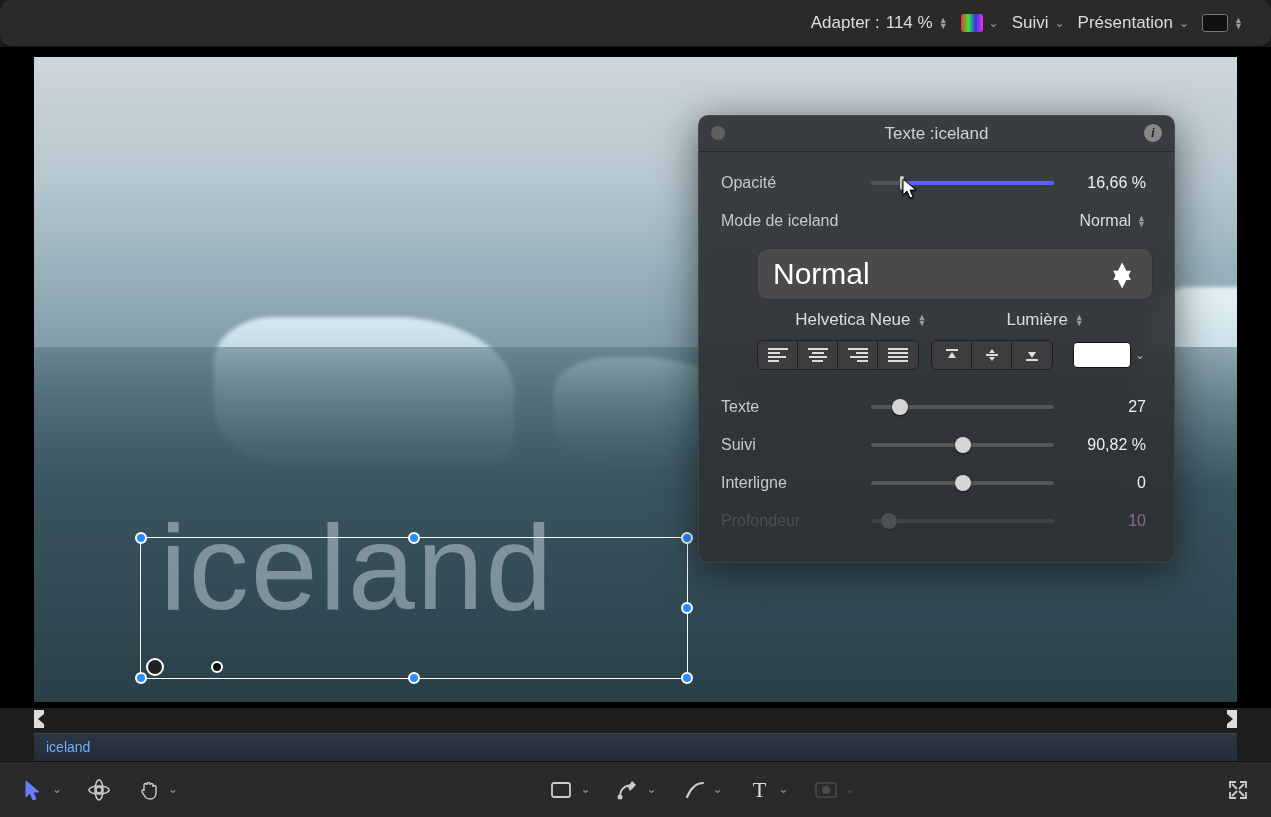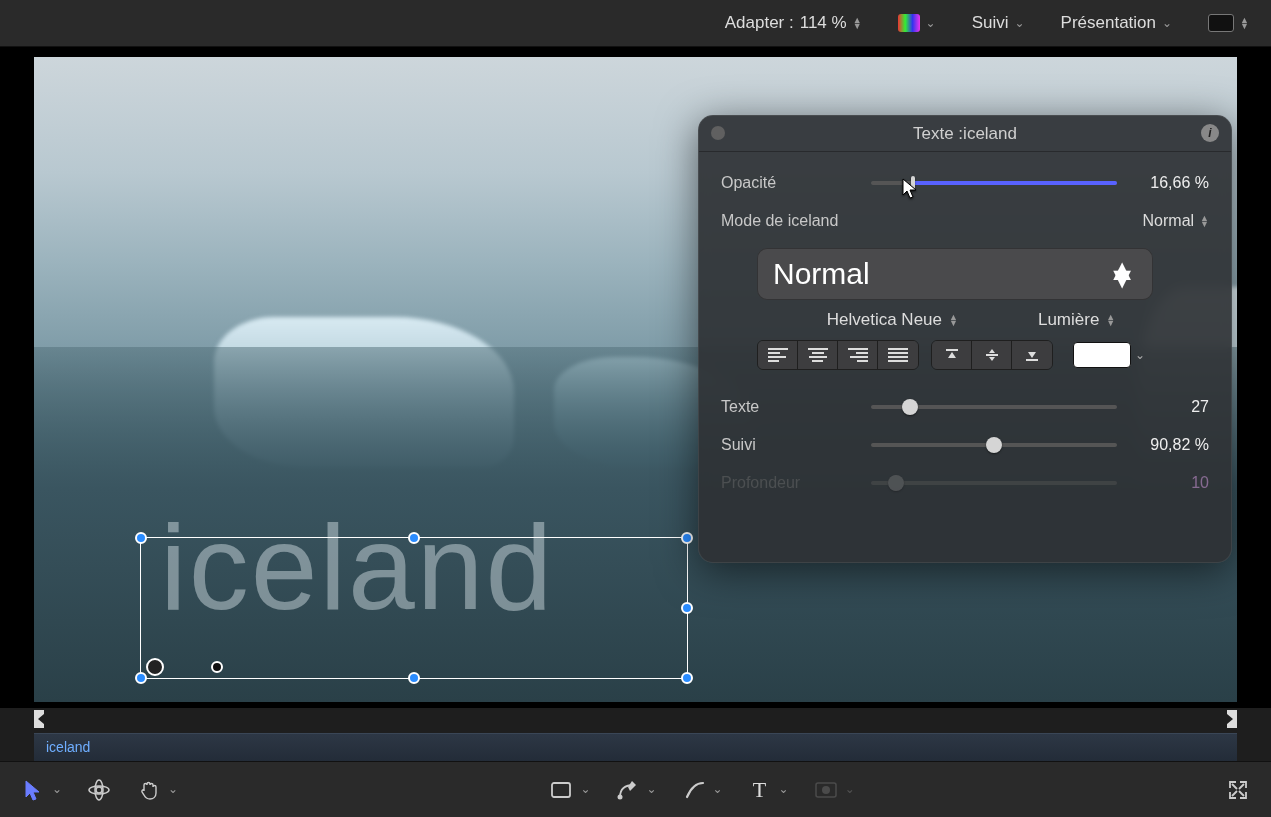--- a/index.html
+++ b/index.html
@@ -1,19 +1,19 @@
 <!DOCTYPE html>
 <html><head>
 <meta charset="utf-8">
 <style>
   * { box-sizing: border-box; margin: 0; padding: 0; font-family: -apple-system, "Helvetica Neue", Arial, sans-serif; }
   body { background: #1a1a1a; width: 1271px; height: 817px; overflow: hidden; position: relative; color: #ccc; }
 
   
-  .topbar { height: 47px; background: #2a2a2a; display: flex; align-items: center; justify-content: flex-end; padding: 0 22px; gap: 36px; border-bottom: 1px solid #111; }
+  .topbar { height: 47px; background: #2a2a2a; display: flex; align-items: center; justify-content: flex-end; padding: 0 28px; gap: 13px; border-bottom: 1px solid #111; border-radius: 11px; }
   .top-item { display: flex; align-items: center; gap: 6px; font-size: 17px; color: #ddd; }
   .stepper { display: inline-flex; flex-direction: column; line-height: 6px; font-size: 9px; color: #999; }
   .color-chip { width: 22px; height: 18px; border-radius: 3px; background: linear-gradient(90deg,#e33,#3e3 33%,#33e 66%,#e3e); display:inline-block; }
   .view-chip { width: 26px; height: 18px; border: 1px solid #777; border-radius: 3px; display:inline-block; background:#111; }
 
   
   .canvas-wrap { position: relative; background:#000; height: 660px; padding: 10px 34px 0 34px; }
   .canvas { position: relative; width: 1203px; height: 645px; overflow: hidden; background: linear-gradient(to bottom, #cdd6db 0%, #b8c8d0 18%, #9bb3bd 32%, #7a98a4 48%, #567a84 64%, #3e5c66 84%, #2e4a54 100%); }
   
   .ice { position:absolute; filter: blur(2px); }
@@ -23,25 +23,25 @@
   .water { position:absolute; left:0; right:0; bottom:0; height:55%; background: linear-gradient(to bottom, rgba(80,110,120,0.5), #3a5560 40%, #2a4048 100%); }
 
   
   .sel { position:absolute; border:1px solid #fff; }
   .handle { position:absolute; width:12px; height:12px; background:#2a8cff; border:2px solid #fff; border-radius:50%; transform:translate(-50%,-50%); }
   .anchor { position:absolute; width:18px; height:18px; border:2px solid #fff; border-radius:50%; background:#222; transform:translate(-50%,-50%); }
   .anchor-inner { position:absolute; width:10px; height:10px; border:2px solid #fff; border-radius:50%; left:50%; top:50%; transform:translate(-50%,-50%); }
   .canvas-text { position:absolute; font-family:"Helvetica Neue",Arial,sans-serif; font-weight:300; color:rgba(220,230,235,0.45); font-size:120px; left:126px; top:450px; line-height:1; letter-spacing:2px; }
 
   
-  .hud { position:absolute; left:698px; top:68px; width:534px; height:448px; background: rgba(46,49,52,0.92); border-radius:15px; box-shadow: 0 8px 40px rgba(0,0,0,0.55); color:#d0d0d0; backdrop-filter: blur(6px); border:1px solid rgba(255,255,255,0.08); overflow:hidden; }
+  .hud { position:absolute; left:698px; top:68px; width:477px; height:448px; background: rgba(46,49,52,0.92); border-radius:10px; box-shadow: 0 8px 40px rgba(0,0,0,0.55); color:#d0d0d0; backdrop-filter: blur(6px); border:1px solid rgba(255,255,255,0.08); overflow:hidden; }
   .hud-title { height:36px; display:flex; align-items:center; justify-content:center; position:relative; font-size:17px; border-bottom:1px solid rgba(0,0,0,0.3); }
   .hud-dot { position:absolute; left:12px; top:10px; width:14px; height:14px; border-radius:50%; background:#606060; }
   .hud-info { position:absolute; right:12px; top:8px; width:18px; height:18px; border-radius:50%; background:#888; display:flex; align-items:center; justify-content:center; font-style:italic; font-weight:bold; font-size:12px; color:#222; }
-  .hud-body { padding: 12px 22px 0 22px; font-size:16px; }
+  .hud-body { padding: 12px 28px 0 22px; font-size:16px; }
   .row { display:flex; align-items:center; height:38px; }
   .row .lbl { flex: 0 0 150px; color:#c8c8c8; }
   .row .lbl.dim { color:#707070; }
   .slider { position:relative; flex:1; height:4px; background:#555; border-radius:2px; margin-right:14px; }
   .slider .fill { position:absolute; right:0; top:0; bottom:0; background:#5862ff; border-radius:2px; }
   .slider .knob { position:absolute; width:12px; height:12px; background:#bbb; border-radius:50%; top:50%; transform:translate(-50%,-50%); box-shadow:0 1px 2px rgba(0,0,0,0.5); }
   .slider.big .knob { width:16px; height:16px; background:#d5d5d5; }
   .val { width:78px; text-align:right; color:#eee; font-variant-numeric: tabular-nums; }
   .val.dim { color:#f0abfc; }
   .select-right { margin-left:auto; display:flex; align-items:center; gap:6px; color:#ddd; }
@@ -263,20 +263,27 @@
           </div>
         <div class="val">27</div>
       </div>
       <div class="row">
         <div class="lbl">Suivi</div>
         <div class="slider big">
             <div class="knob" style="left:50%;"></div>
           </div>
         <div class="val">90,82 %</div>
       </div>
+      <div class="row">
+        <div class="lbl">Interligne</div>
+        <div class="slider big">
+            <div class="knob" style="left:50%;"></div>
+          </div>
+        <div class="val">0</div>
+      </div>
       <div class="row" style="opacity:0.45;">
         <div class="lbl dim">Profondeur</div>
         <div class="slider big">
             <div class="knob" style="left:10%; background:#777;"></div>
           </div>
         <div class="val dim">10</div>
       </div>
 
     </div>
   </div>

